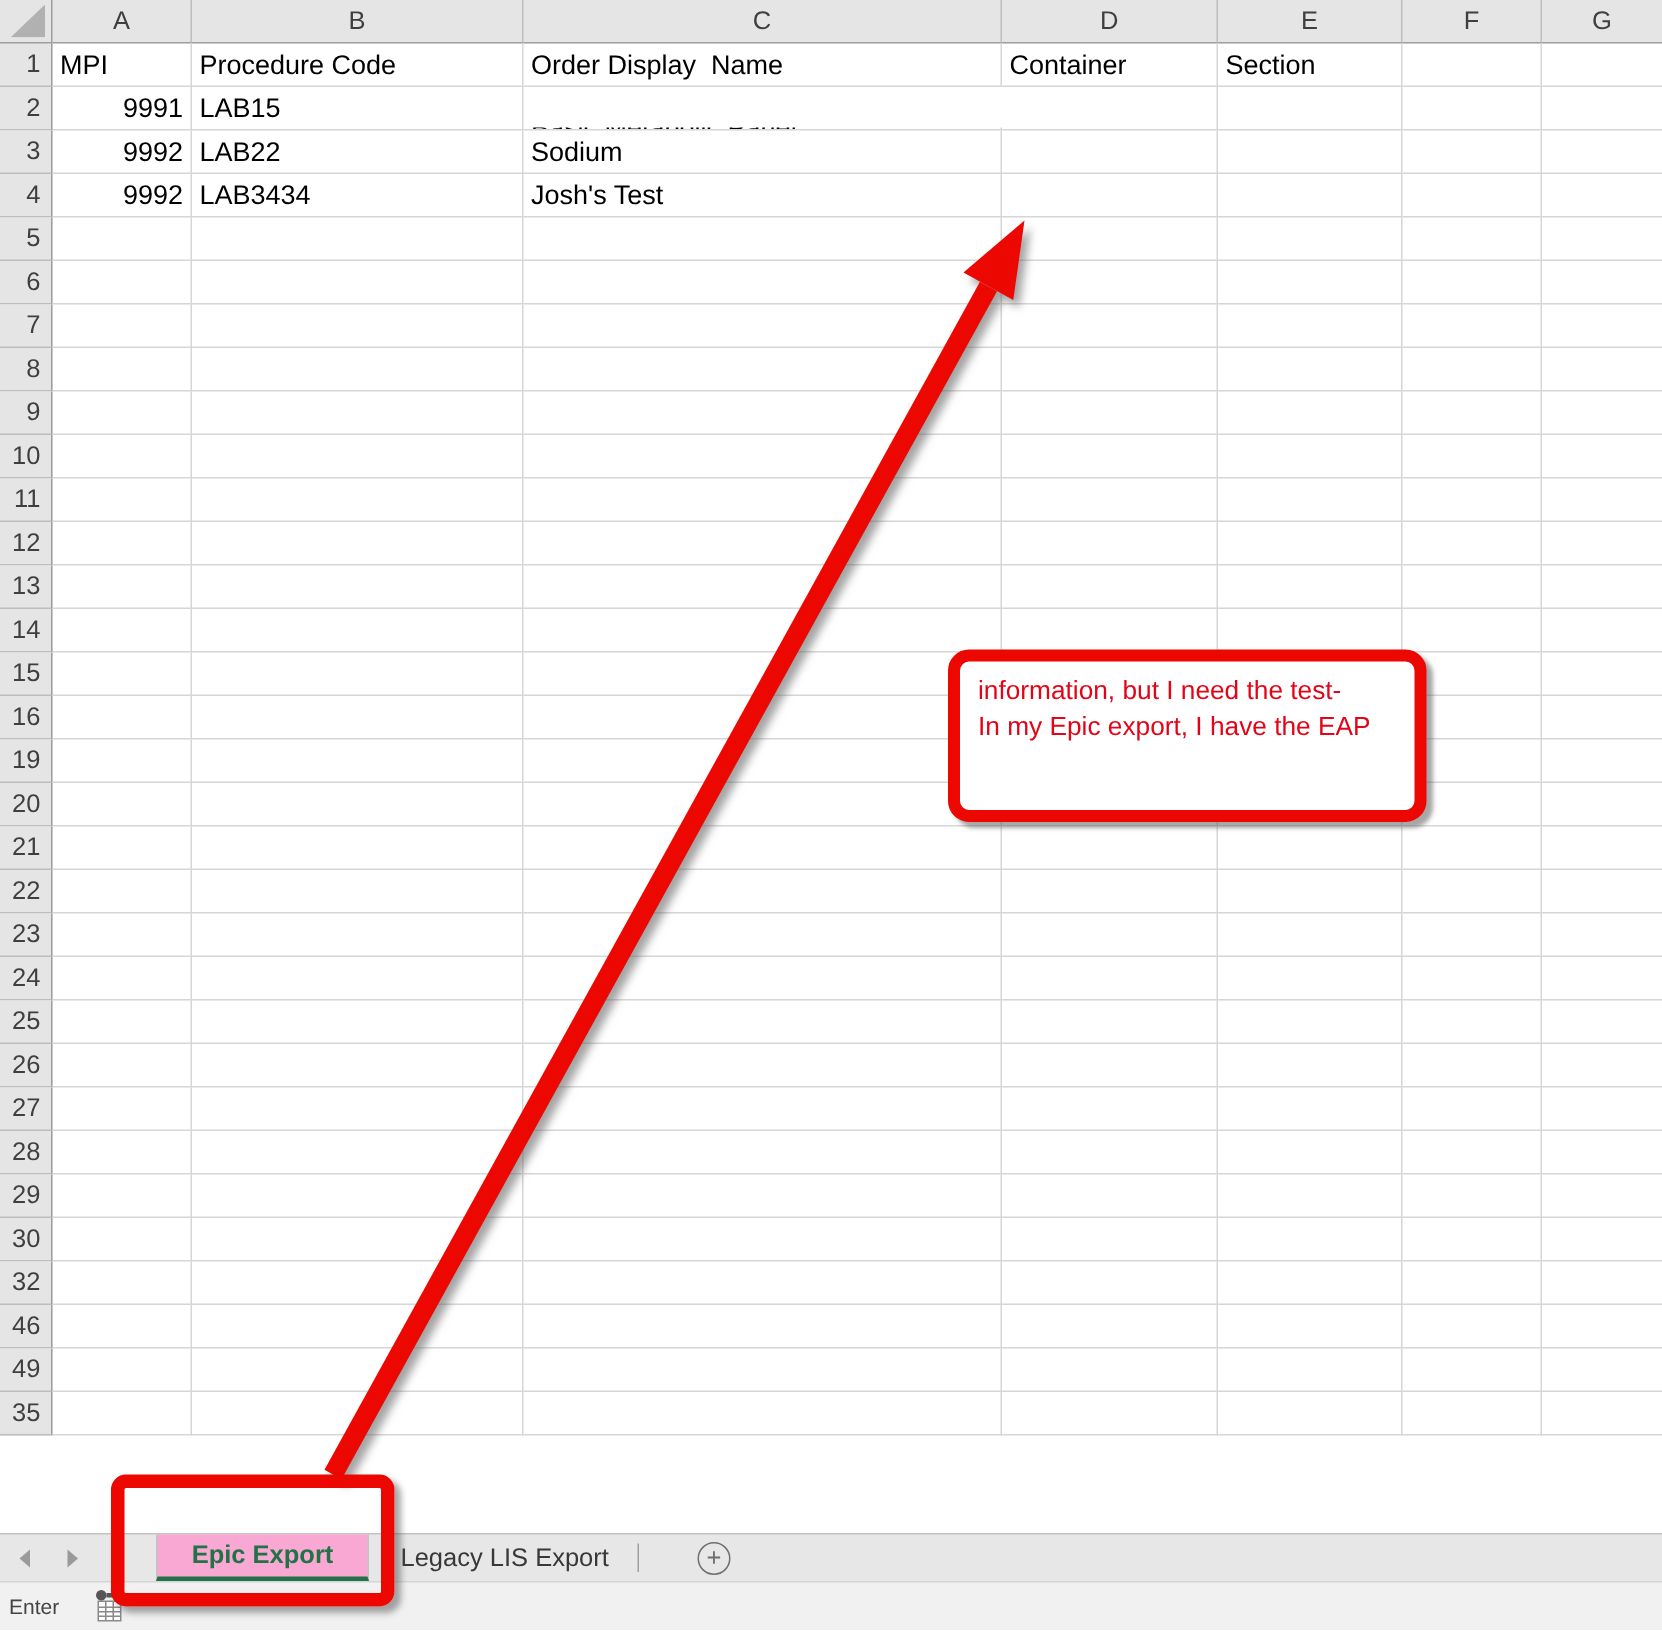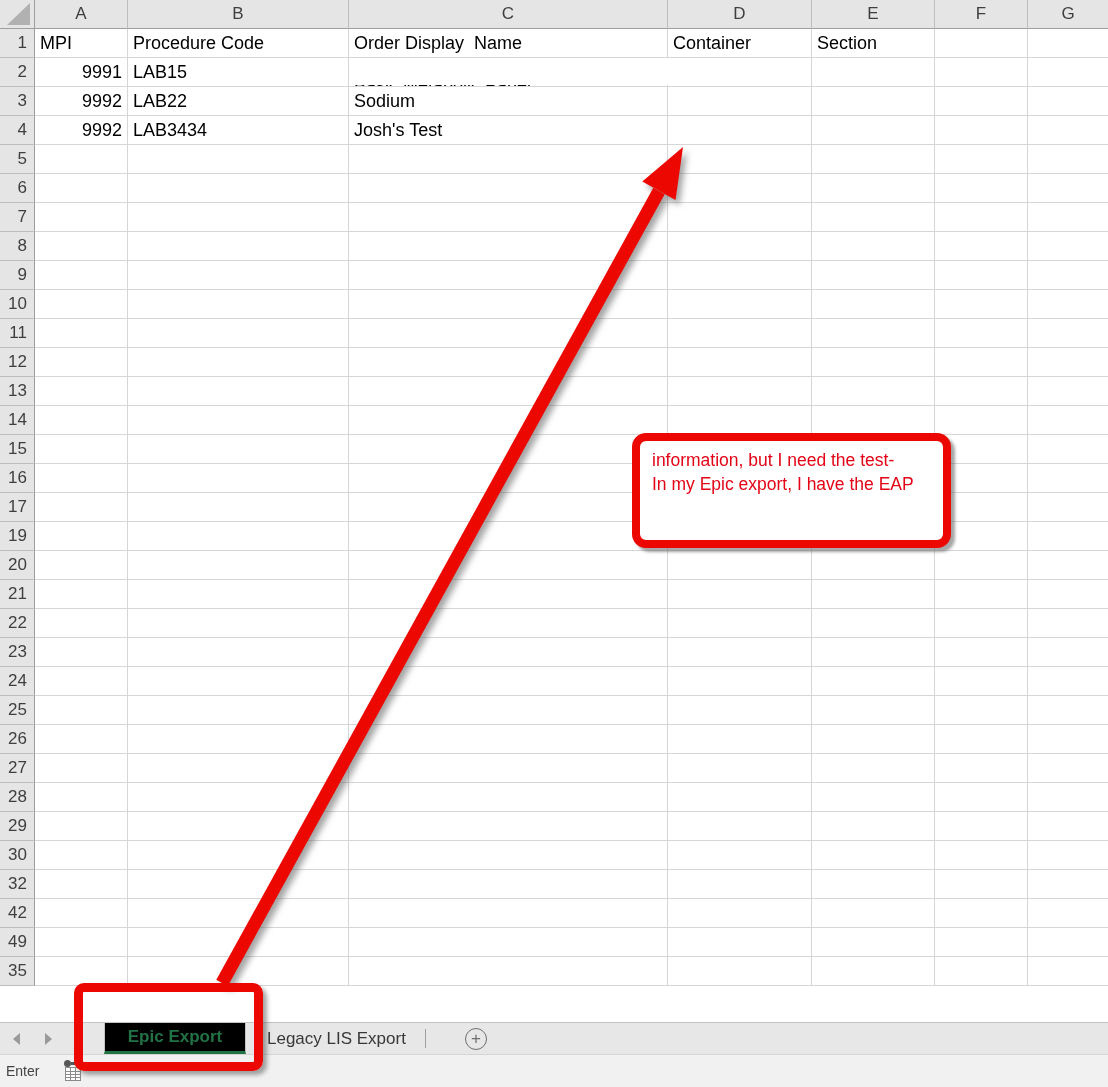--- a/index.html
+++ b/index.html
@@ -30,21 +30,21 @@
   .cell.right{justify-content:flex-end;}
 
   
   #tabbar{position:absolute;left:0;top:1022px;width:1108px;height:32px;background:var(--tabbar-bg);border-top:1px solid #c3c3c3;display:flex;align-items:stretch;}
   .navbtn{width:32px;display:flex;align-items:center;justify-content:center;flex:none;}
   .tri{width:0;height:0;border-top:6px solid transparent;border-bottom:6px solid transparent;}
   .tri-left{border-right:7px solid #9a9a9a;}
   .tri-right{border-left:7px solid #9a9a9a;}
   .tab-spacer{width:40px;flex:none;}
   .tab{display:flex;align-items:center;font-size:17px;flex:none;}
-  .tab.active{width:142px;justify-content:center;background:#000000;border-bottom:3px solid var(--excel-green);border-left:1px solid #c3c3c3;border-right:1px solid #c3c3c3;color:var(--excel-green);font-weight:bold;}
+  .tab.active{width:142px;justify-content:center;background:#f9a8d4;border-bottom:3px solid var(--excel-green);border-left:1px solid #c3c3c3;border-right:1px solid #c3c3c3;color:var(--excel-green);font-weight:bold;}
   .tab.inactive{padding:0 14px 0 21px;color:#383838;}
   .tab-divider{width:1px;height:19px;background:#a0a0a0;align-self:center;margin-left:5px;flex:none;}
   .add-sheet{align-self:center;margin-left:39px;width:22px;height:22px;border:1.5px solid #6f6f6f;border-radius:50%;display:flex;align-items:center;justify-content:center;color:#6f6f6f;font-size:17px;line-height:1;flex:none;}
 
   
   #statusbar{position:absolute;left:0;top:1054px;width:1108px;height:33px;background:var(--status-bg);border-top:1px solid #d5d5d5;display:flex;align-items:center;padding-left:6px;color:#444;font-size:14px;}
   #macro-btn{margin-left:22px;display:flex;align-items:center;}
 
   
   #arrow-svg{position:absolute;left:0;top:0;width:1108px;height:1087px;pointer-events:none;filter:drop-shadow(4px 5px 3px rgba(90,90,90,.55));}
@@ -229,30 +229,20 @@
           <div class="rowhdr">16</div>
           <div class="cell" style="width: 93px;"></div>
           <div class="cell" style="width: 221px;"></div>
           <div class="cell" style="width: 319px;"></div>
           <div class="cell" style="width: 144px;"></div>
           <div class="cell" style="width: 123px;"></div>
           <div class="cell" style="width: 93px;"></div>
           <div class="cell" style="width: 81px;"></div>
         </div>
         <div class="grid-row">
-          <div class="rowhdr">17</div>
-          <div class="cell" style="width: 93px;"></div>
-          <div class="cell" style="width: 221px;"></div>
-          <div class="cell" style="width: 319px;"></div>
-          <div class="cell" style="width: 144px;"></div>
-          <div class="cell" style="width: 123px;"></div>
-          <div class="cell" style="width: 93px;"></div>
-          <div class="cell" style="width: 81px;"></div>
-        </div>
-        <div class="grid-row">
           <div class="rowhdr">19</div>
           <div class="cell" style="width: 93px;"></div>
           <div class="cell" style="width: 221px;"></div>
           <div class="cell" style="width: 319px;"></div>
           <div class="cell" style="width: 144px;"></div>
           <div class="cell" style="width: 123px;"></div>
           <div class="cell" style="width: 93px;"></div>
           <div class="cell" style="width: 81px;"></div>
         </div>
         <div class="grid-row">
@@ -369,21 +359,21 @@
           <div class="rowhdr">32</div>
           <div class="cell" style="width: 93px;"></div>
           <div class="cell" style="width: 221px;"></div>
           <div class="cell" style="width: 319px;"></div>
           <div class="cell" style="width: 144px;"></div>
           <div class="cell" style="width: 123px;"></div>
           <div class="cell" style="width: 93px;"></div>
           <div class="cell" style="width: 81px;"></div>
         </div>
         <div class="grid-row">
-          <div class="rowhdr">42</div>
+          <div class="rowhdr">46</div>
           <div class="cell" style="width: 93px;"></div>
           <div class="cell" style="width: 221px;"></div>
           <div class="cell" style="width: 319px;"></div>
           <div class="cell" style="width: 144px;"></div>
           <div class="cell" style="width: 123px;"></div>
           <div class="cell" style="width: 93px;"></div>
           <div class="cell" style="width: 81px;"></div>
         </div>
         <div class="grid-row">
           <div class="rowhdr">49</div>

